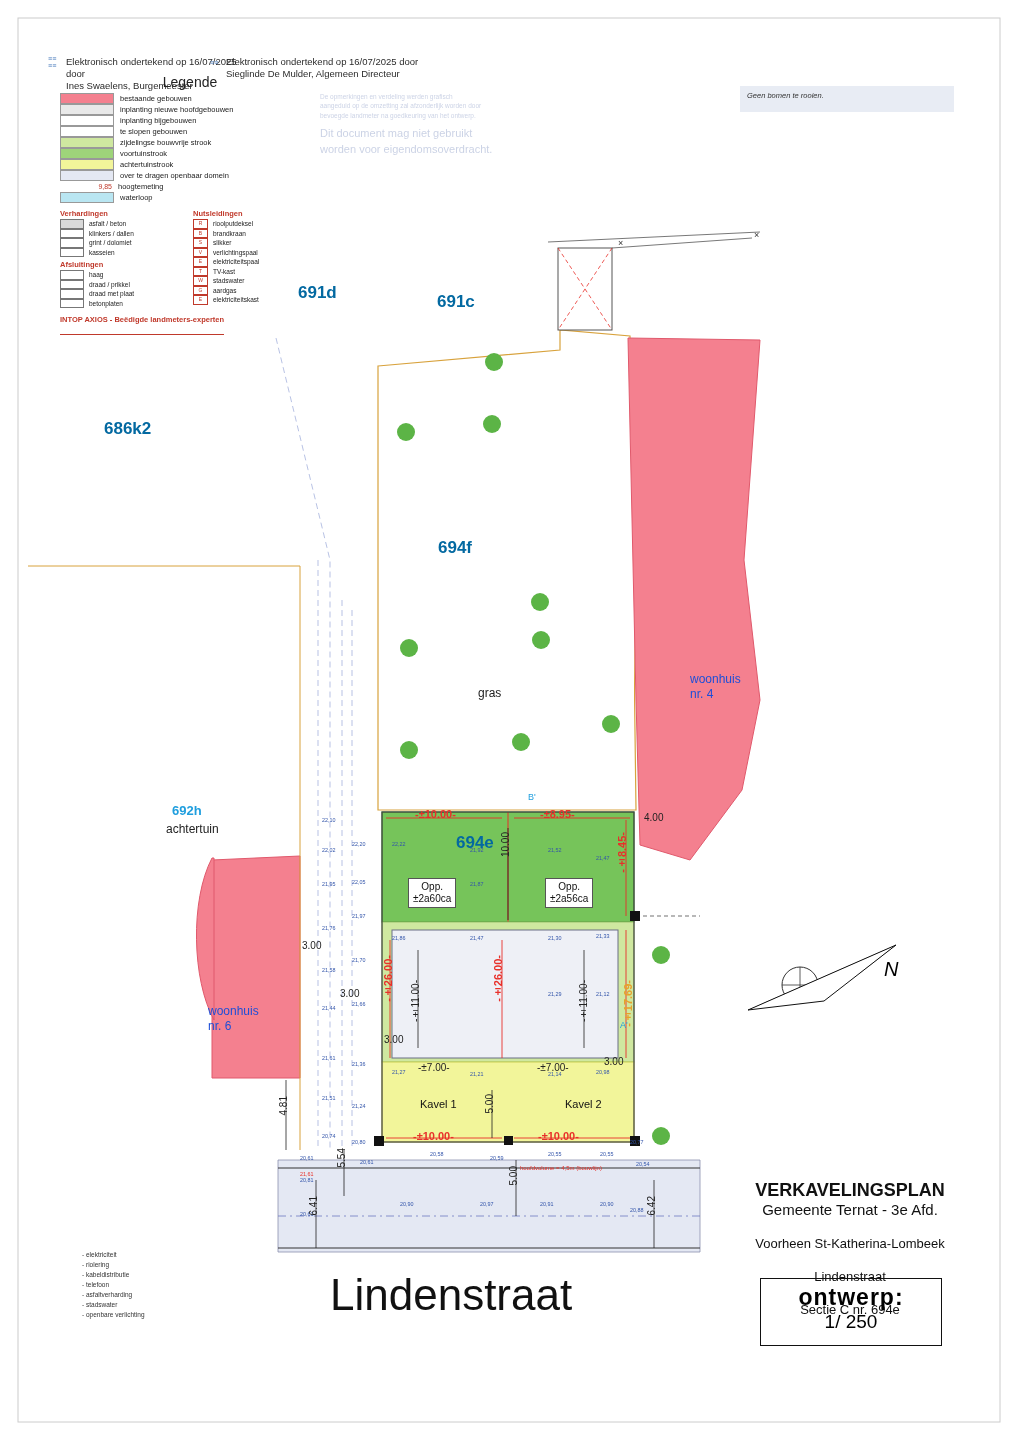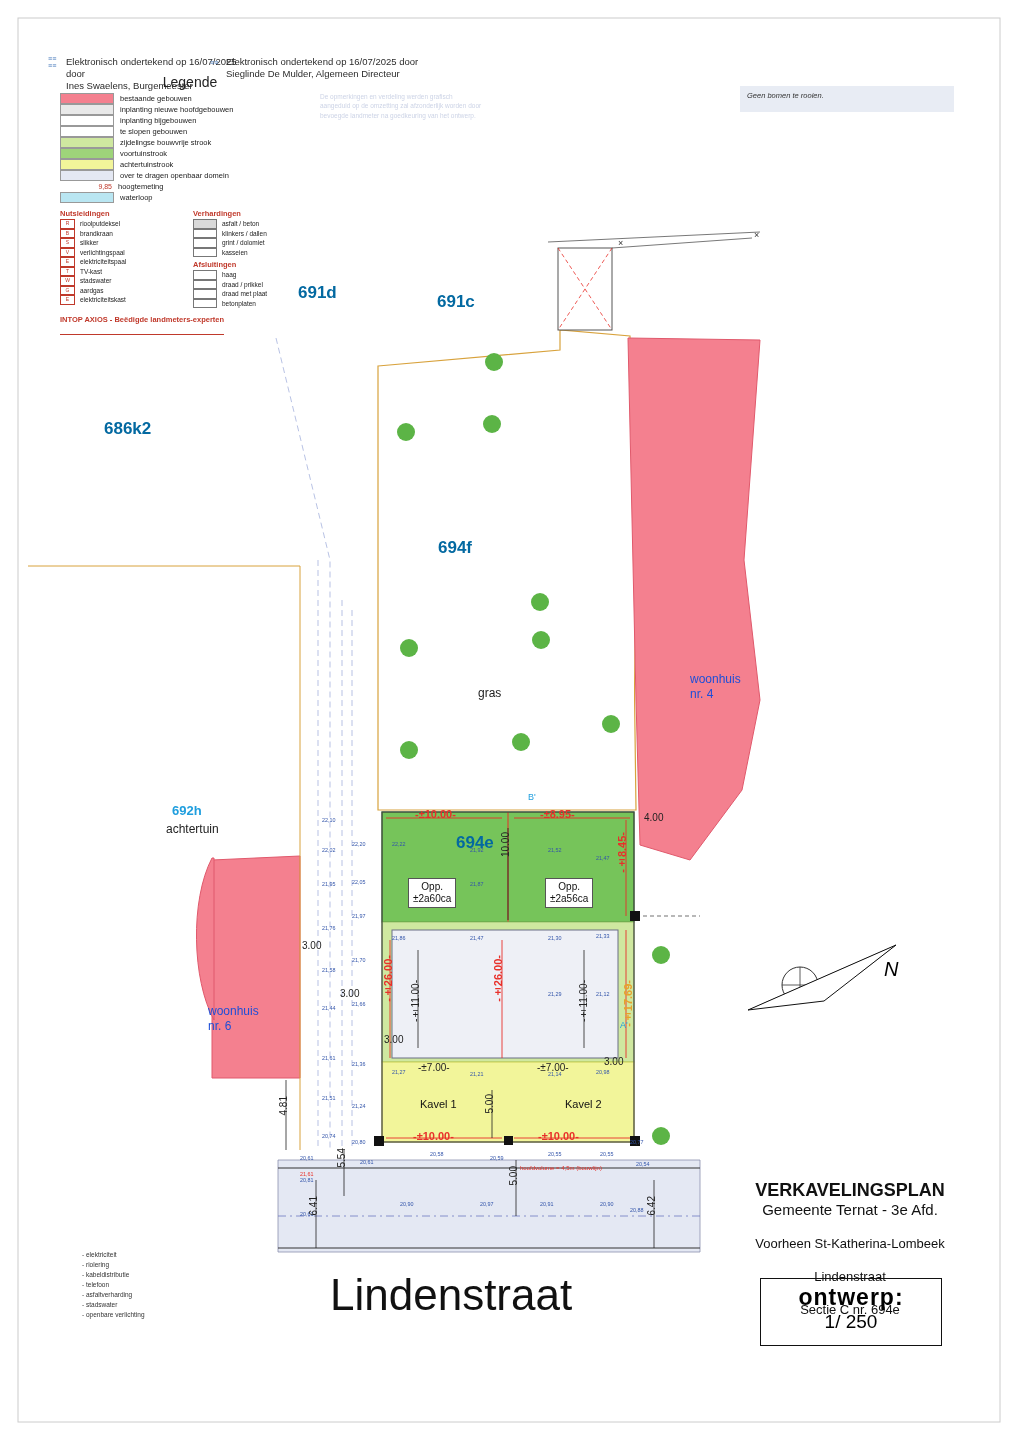--- a/index.html
+++ b/index.html
@@ -208,20 +208,21 @@
 <div class="abs sig-glyph" style="left:48px;top:56px;">≡≡<br>≡≡</div>
 <div class="abs sig" style="left:66px;top:56px;width:180px;">Elektronisch ondertekend op 16/07/2025 door
 Ines Swaelens, Burgemeester</div>
 <div class="abs sig-glyph" style="left:210px;top:60px;">≡≡</div>
 <div class="abs sig" style="left:226px;top:56px;width:220px;">Elektronisch ondertekend op 16/07/2025 door
 Sieglinde De Mulder, Algemeen Directeur</div>
 
 <div class="abs stamp">
   <div class="small">De opmerkingen en verdeling werden grafisch</div>
   <div class="small">aangeduid op de omzetting zal afzonderlijk worden door bevoegde landmeter na goedkeuring van het ontwerp.</div>
+  <div style="margin-top:6px">Dit document mag niet gebruikt worden voor eigendomsoverdracht.</div>
 </div>
 
 <div class="abs legend-box">
   <div class="legend-title">Legende</div>
 
   <div class="legend-row">
     <span class="legend-swatch" style="background:#f4808f"></span>
     <span class="legend-lbl">bestaande gebouwen</span>
     </div>
   <div class="legend-row">
@@ -256,20 +257,56 @@
     <span style="width:52px;margin-right:6px;font-size:7px;color:#c0392b;text-align:right;display:inline-block;flex:none">9,85</span>
     <span class="legend-lbl">hoogtemeting</span>
     </div>
   <div class="legend-row">
     <span class="legend-swatch" style="background:#b9e6f2"></span>
     <span class="legend-lbl">waterloop</span>
     </div>
 
   <div class="util-wrap">
     <div class="util-col">
+      <div class="util-head">Verhardingen</div>
+      <div class="util-row">
+          <span class="util-sq" style="background:#d9d9d9"></span>
+          <span>asfalt / beton</span>
+        </div>
+      <div class="util-row">
+          <span class="util-sq" style="background:#ffffff"></span>
+          <span>klinkers / dallen</span>
+        </div>
+      <div class="util-row">
+          <span class="util-sq" style="background:#ffffff"></span>
+          <span>grint / dolomiet</span>
+        </div>
+      <div class="util-row">
+          <span class="util-sq" style="background:#ffffff"></span>
+          <span>kasseien</span>
+        </div>
+      <div class="util-head" style="margin-top:3px">Afsluitingen</div>
+      <div class="util-row">
+          <span class="util-sq" style="background:#ffffff"></span>
+          <span>haag</span>
+        </div>
+      <div class="util-row">
+          <span class="util-sq" style="background:#ffffff"></span>
+          <span>draad / prikkel</span>
+        </div>
+      <div class="util-row">
+          <span class="util-sq" style="background:#ffffff"></span>
+          <span>draad met plaat</span>
+        </div>
+      <div class="util-row">
+          <span class="util-sq" style="background:#ffffff"></span>
+          <span>betonplaten</span>
+        </div>
+    </div>
+    <div class="util-col">
       <div class="util-head">Nutsleidingen</div>
       <div class="util-row">
           <span class="util-sym">R</span>
           <span>rioolputdeksel</span>
         </div>
       <div class="util-row">
           <span class="util-sym">B</span>
           <span>brandkraan</span>
         </div>
       <div class="util-row">
@@ -292,56 +329,20 @@
           <span class="util-sym">W</span>
           <span>stadswater</span>
         </div>
       <div class="util-row">
           <span class="util-sym">G</span>
           <span>aardgas</span>
         </div>
       <div class="util-row">
           <span class="util-sym">E</span>
           <span>elektriciteitskast</span>
-        </div>
-    </div>
-    <div class="util-col">
-      <div class="util-head">Verhardingen</div>
-      <div class="util-row">
-          <span class="util-sq" style="background:#d9d9d9"></span>
-          <span>asfalt / beton</span>
-        </div>
-      <div class="util-row">
-          <span class="util-sq" style="background:#ffffff"></span>
-          <span>klinkers / dallen</span>
-        </div>
-      <div class="util-row">
-          <span class="util-sq" style="background:#ffffff"></span>
-          <span>grint / dolomiet</span>
-        </div>
-      <div class="util-row">
-          <span class="util-sq" style="background:#ffffff"></span>
-          <span>kasseien</span>
-        </div>
-      <div class="util-head" style="margin-top:3px">Afsluitingen</div>
-      <div class="util-row">
-          <span class="util-sq" style="background:#ffffff"></span>
-          <span>haag</span>
-        </div>
-      <div class="util-row">
-          <span class="util-sq" style="background:#ffffff"></span>
-          <span>draad / prikkel</span>
-        </div>
-      <div class="util-row">
-          <span class="util-sq" style="background:#ffffff"></span>
-          <span>draad met plaat</span>
-        </div>
-      <div class="util-row">
-          <span class="util-sq" style="background:#ffffff"></span>
-          <span>betonplaten</span>
         </div>
     </div>
   </div>
   <div class="intop">INTOP AXIOS - Beëdigde landmeters-experten</div>
 </div>
 
 <div class="abs note-box">
   <p>Geen bomen te rooien.</p>
 </div>
 

